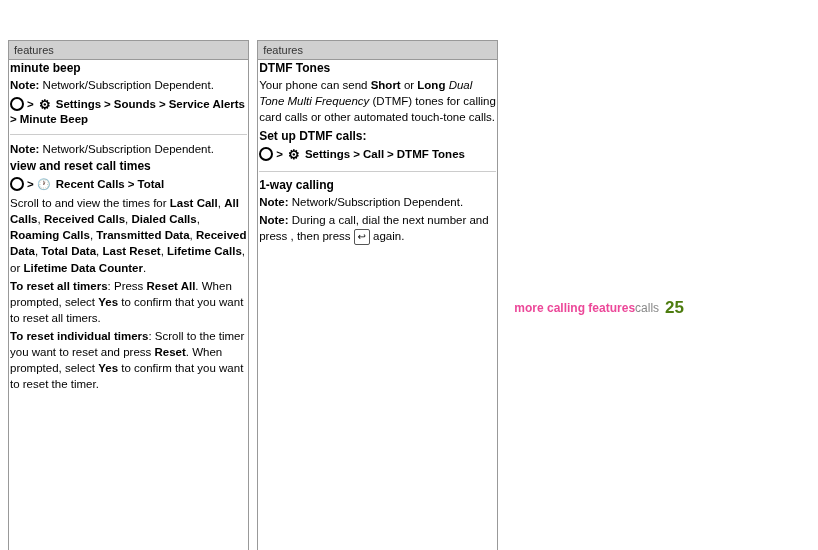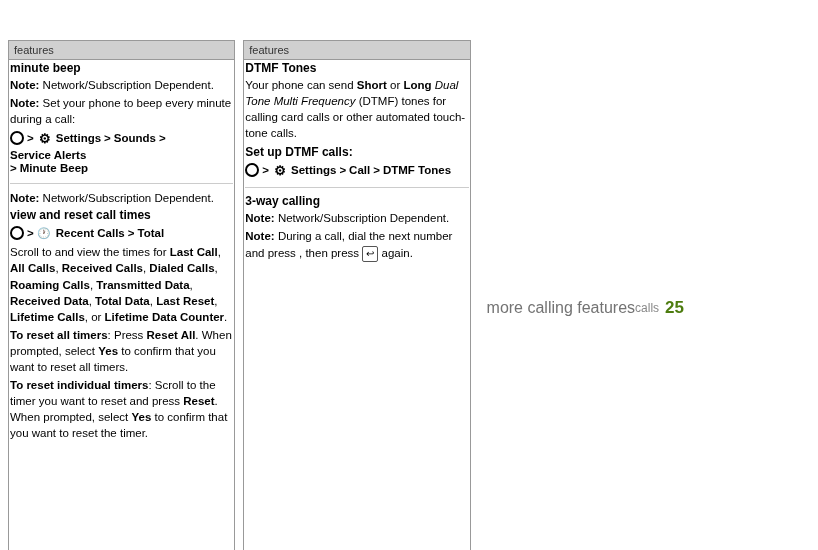--- a/index.html
+++ b/index.html
@@ -115,23 +115,23 @@
       margin: 4px 0 2px 0;
     }
     .footer-row {
       display: flex;
       justify-content: space-between;
       align-items: center;
       padding: 6px 8px 4px 8px;
       border-top: none;
     }
     .footer-left {
-      font-size: 16px;
-      font-weight: normal;
-      color: #737373;
+      font-size: 12px;
+      font-weight: bold;
+      color: #ec4899;
     }
     .footer-right {
       display: flex;
       align-items: center;
       gap: 6px;
       font-size: 12px;
       color: #555;
     }
     .calls-label {
       font-size: 12px;
@@ -164,24 +164,20 @@
         <span>features</span>
       </div>
       <div class="table-body">
 
         <div class="section">
           <div class="section-title">minute beep</div>
           <div class="note-line">
             <span class="note-label">Note:</span>
             <span> Network/Subscription Dependent.</span>
           </div>
-          <div class="note-line">
-            <span class="note-label">Note:</span>
-            <span>Set your phone to beep every minute during a call:</span>
-          </div>
           <div class="nav-line">
             <span class="circle-icon"></span>
             <span>&gt;</span>
             <span class="gear-icon-img">⚙</span>
             <span>Settings</span>
             <span>&gt;</span>
             <span>Sounds</span>
             <span>&gt;</span>
             <span>Service Alerts</span>
           </div>
@@ -237,21 +233,21 @@
             <span class="gear-icon-img">⚙</span>
             <span>Settings</span>
             <span>&gt;</span>
             <span>Call</span>
             <span>&gt;</span>
             <span>DTMF Tones</span>
           </div>
         </div>
 
         <div class="section">
-          <div class="section-title">3-way calling</div>
+          <div class="section-title">1-way calling</div>
           <div class="note-line">
             <span class="note-label">Note:</span>
             <span> Network/Subscription Dependent.</span>
           </div>
           <div class="note-line">
             <span class="note-label">Note:</span>
             <span>During a call, dial the next number and press</span>
             <span>, then press </span>
             <span class="send-icon">↩</span>
             <span> again.</span>

